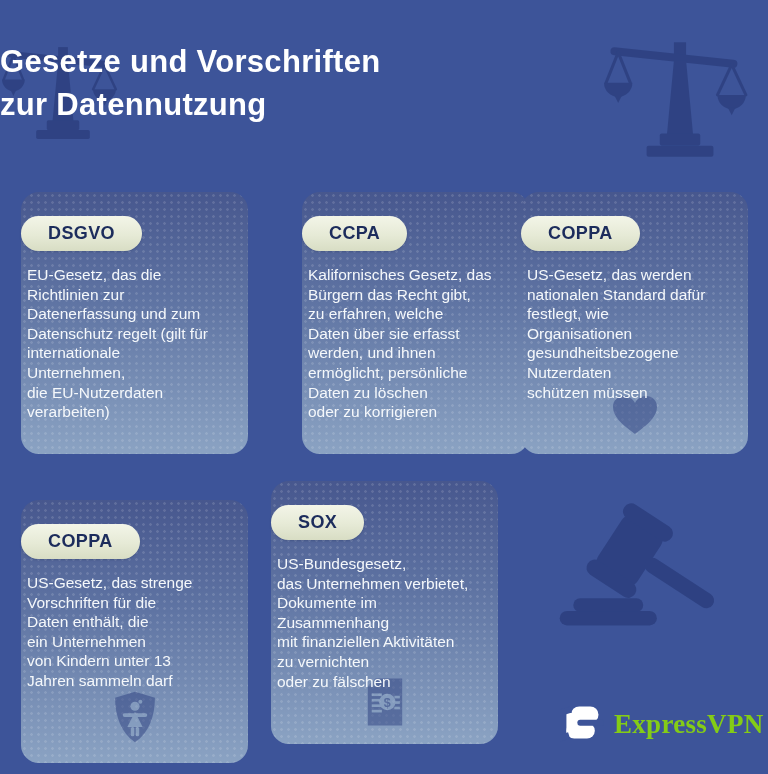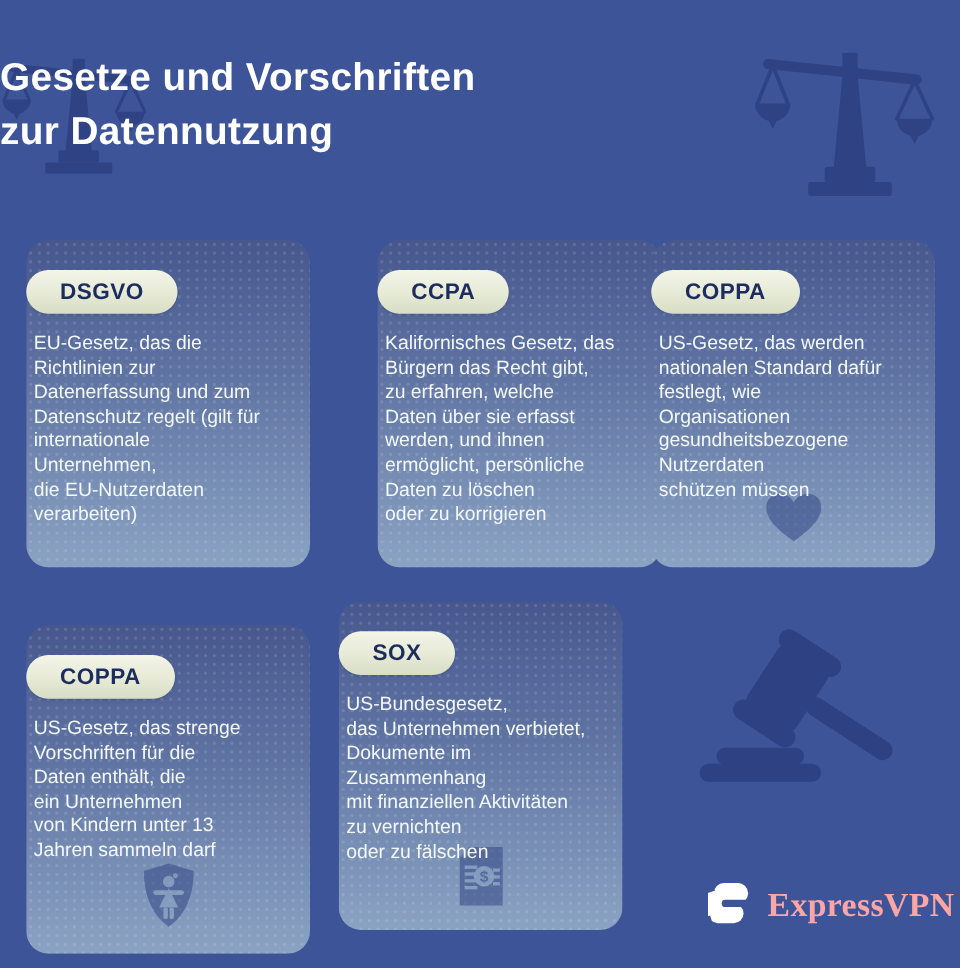--- a/index.html
+++ b/index.html
@@ -51,21 +51,21 @@
   }
   .wm-heart{bottom:15px;}
   .wm-shield{bottom:15px;}
   .wm-doc{bottom:13px;}
   
   .brand{
     position:absolute;left:560px;top:701px;height:46px;
     display:flex;align-items:center;gap:10px;
   }
   .brand-text{
-    color:#fca5a5;font-family:"Liberation Serif","DejaVu Serif",serif;
+    color:#84cc16;font-family:"Liberation Serif","DejaVu Serif",serif;
     font-size:27px;font-weight:700;letter-spacing:.3px;
   }
 </style>
 </head>
 <body>
 
 <div class="deco scale-left">
   <svg width="122" height="98" viewBox="0 0 150 120" fill="#2d4080">
     <rect x="69" y="6" width="12" height="16"></rect>
     <rect x="6" y="17" width="126" height="8" rx="4" transform="rotate(6 69 21)"></rect>

